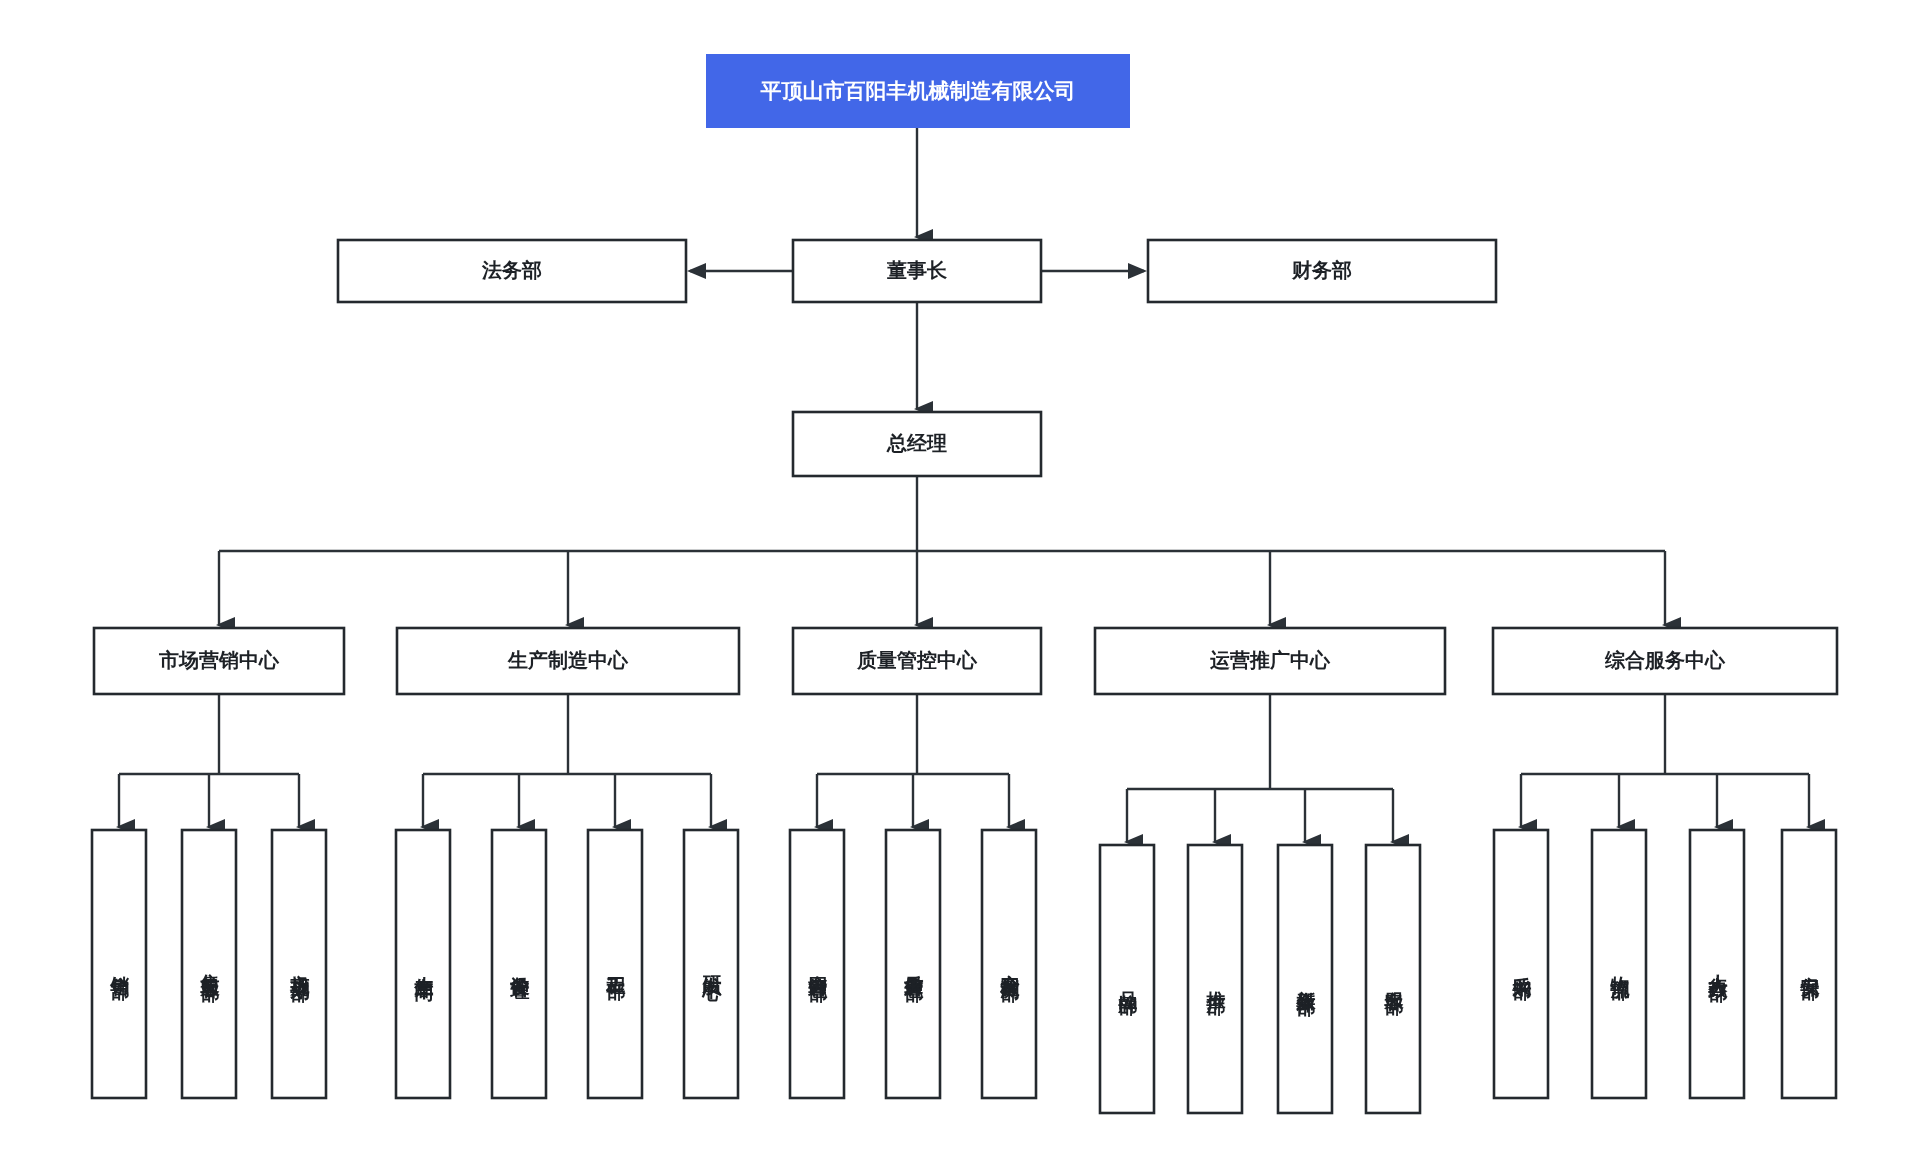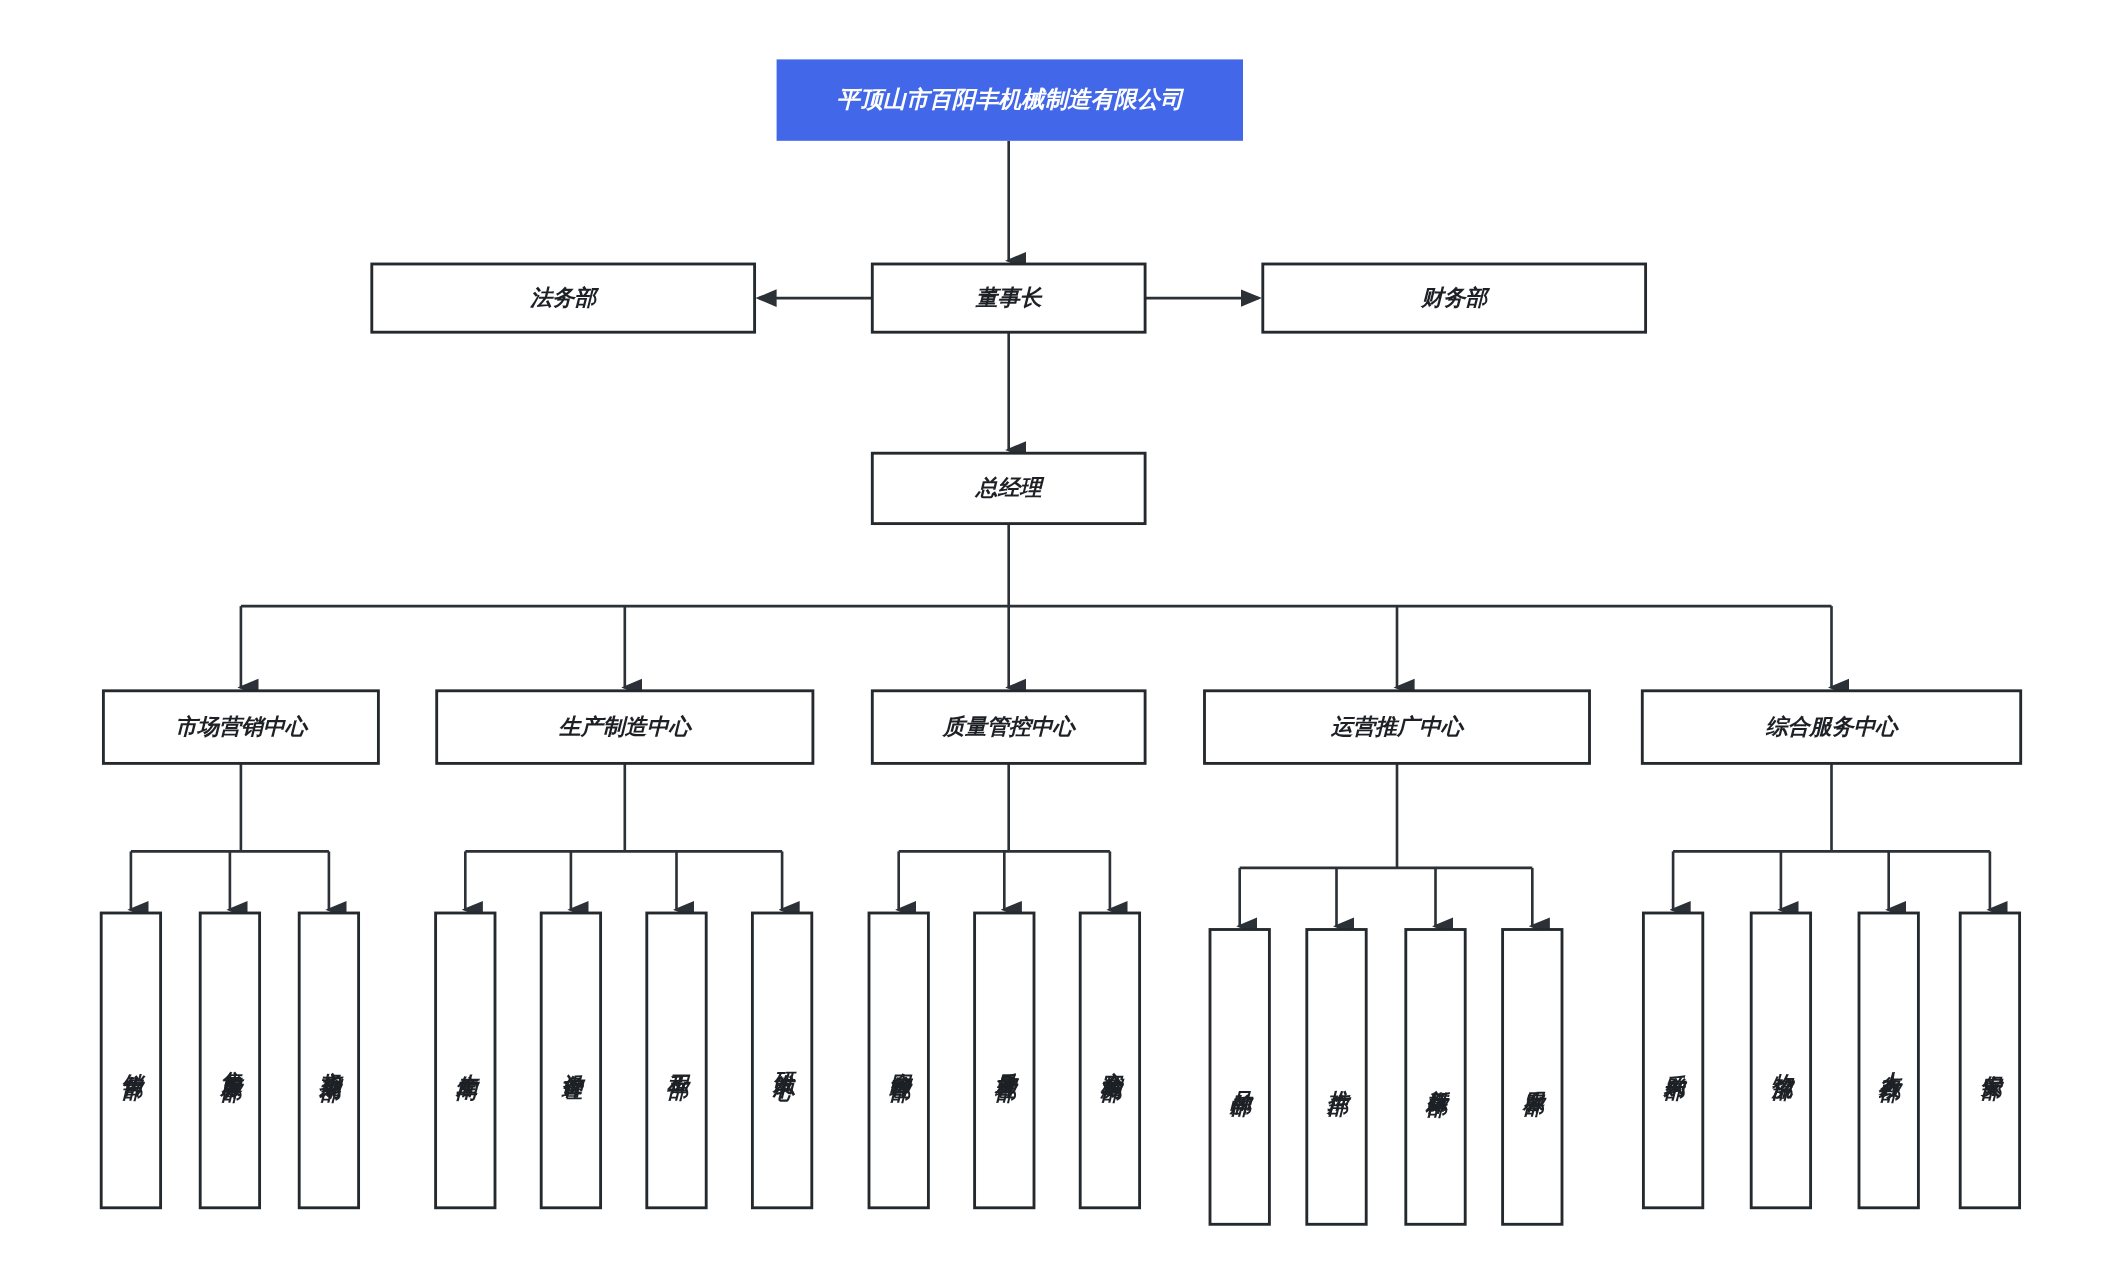--- a/index.html
+++ b/index.html
@@ -12,21 +12,20 @@
     width: 1920px;
     height: 1164px;
     font-family: "Liberation Sans", "DejaVu Sans", sans-serif;
     overflow: hidden;
   }
   #chart-root {
     position: relative;
     width: 1920px;
     height: 1164px;
     background: #ffffff;
-    font-style: italic;
   }
   svg.chart-svg {
     position: absolute;
     top: 0;
     left: 0;
     width: 1920px;
     height: 1164px;
     display: block;
   }
   .node-box {

